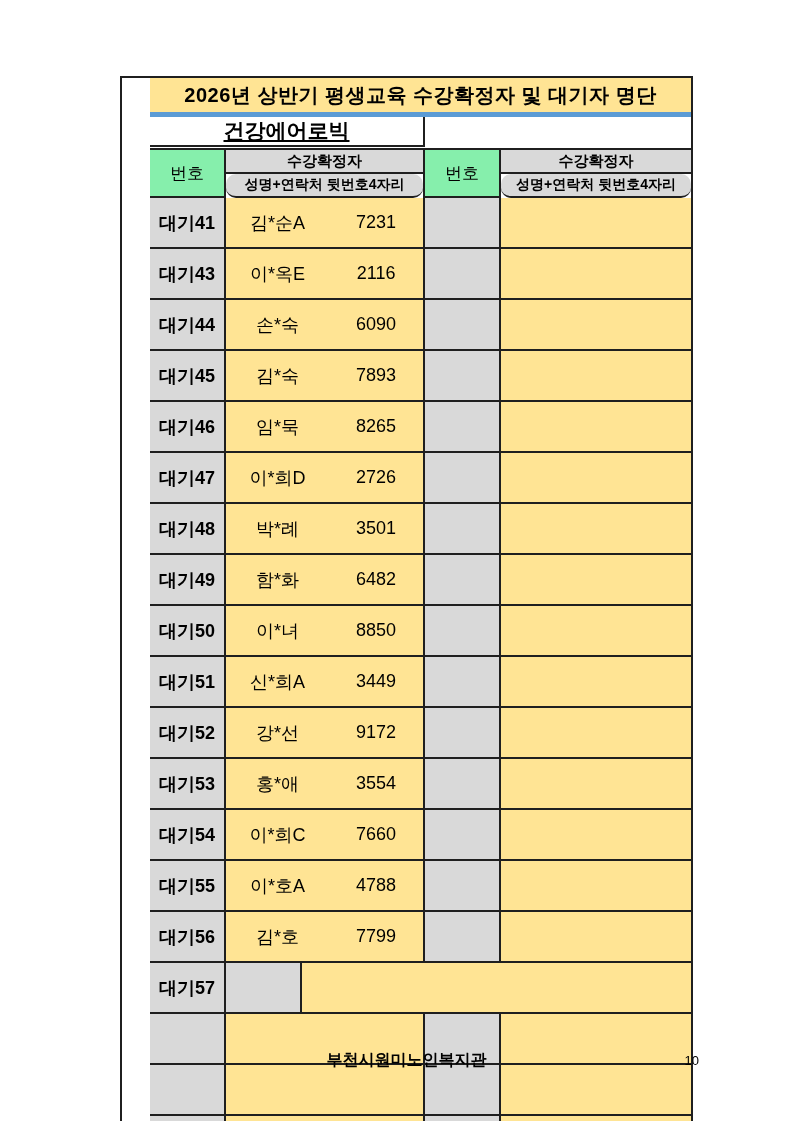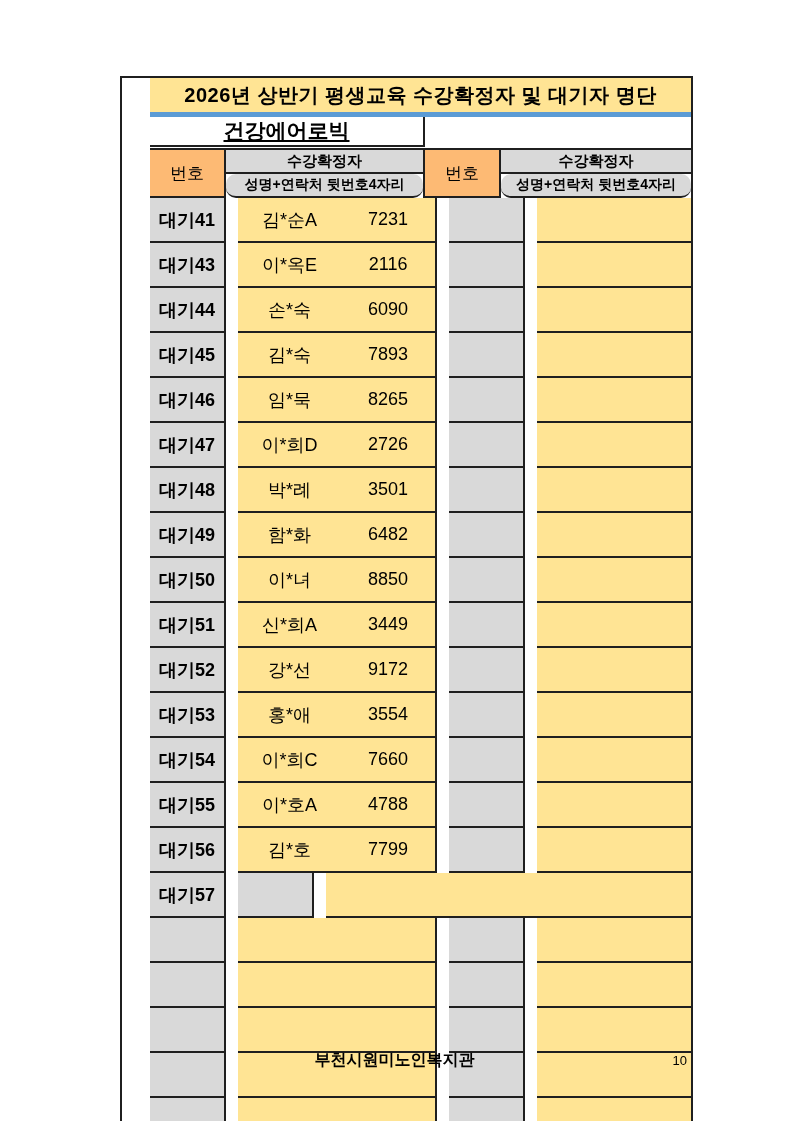--- a/index.html
+++ b/index.html
@@ -28,53 +28,53 @@
   .blue-divider { height:5px; background:#5b9bd5; }
   .program-row { display:flex; height:33px; background:#fff;flex-direction:column; }
   .program-cell {
     width:275px; border-right:2px solid #1f1f1f; border-bottom:2px solid #1f1f1f;
     display:flex; align-items:center; justify-content:center;
   }
   .program-cell span { font-size:21px; font-weight:bold; text-decoration:underline; }
   .program-empty { flex:1; border-bottom:2px solid #1f1f1f; }
   .header-row { display:flex; height:48px; }
   .h-no {
-    width:76px; background:#fdba74; border-right:2px solid #1f1f1f; border-bottom:2px solid #1f1f1f;
+    width:76px; background:#86efac; border-right:2px solid #1f1f1f; border-bottom:2px solid #1f1f1f;
     display:flex; align-items:center; justify-content:center; font-size:17px;
   }
   .h-split { width:199px; display:flex; flex-direction:column; }
   .h-split.last { width:218px; flex:1; }
   .h-split:not(.last) { border-right:2px solid #1f1f1f; }
   .h-top {
     height:24px; background:#d9d9d9; border-bottom:2px solid #1f1f1f;
     display:flex; align-items:center; justify-content:center;
     font-size:15px; font-weight:bold;
   }
   .h-bot {
     height:24px; background:#d9d9d9; border-bottom:2px solid #1f1f1f;
     display:flex; align-items:center; justify-content:center;
     font-size:14px; font-weight:bold; white-space:nowrap;border-radius:10px;
   }
-  .body-row { display:flex; height:45px;gap:12px; }
+  .body-row { display:flex; height:51px; }
   .body-row .c { border-bottom:2px solid #1f1f1f; }
   .body-row:last-child .c { border-bottom:none; }
   .c.no {
     width:76px; background:#d9d9d9; border-right:2px solid #1f1f1f;
     display:flex; align-items:center; justify-content:center;
     font-size:18px; font-weight:bold; white-space:nowrap;
   }
   .c.data {
     width:199px; background:#ffe494; border-right:2px solid #1f1f1f;
     display:flex; align-items:center;
   }
   .c.data.last { width:218px; flex:1; border-right:none; }
   .c.data .nm { flex:1.1; text-align:center; font-size:18px; }
   .c.data .dg { flex:1; text-align:center; font-size:18px; }
   .footer {
-    position:absolute; left:108px; top:1050px; width:573px;
+    position:absolute; left:120px; top:1050px; width:573px;
     text-align:center; font-size:16px; font-weight:bold;
   }
   .page-num {
     position:absolute; right:-6px; top:3px;
     font-size:13px; font-weight:normal;
   }
 </style>
 </head>
 <body>
 

